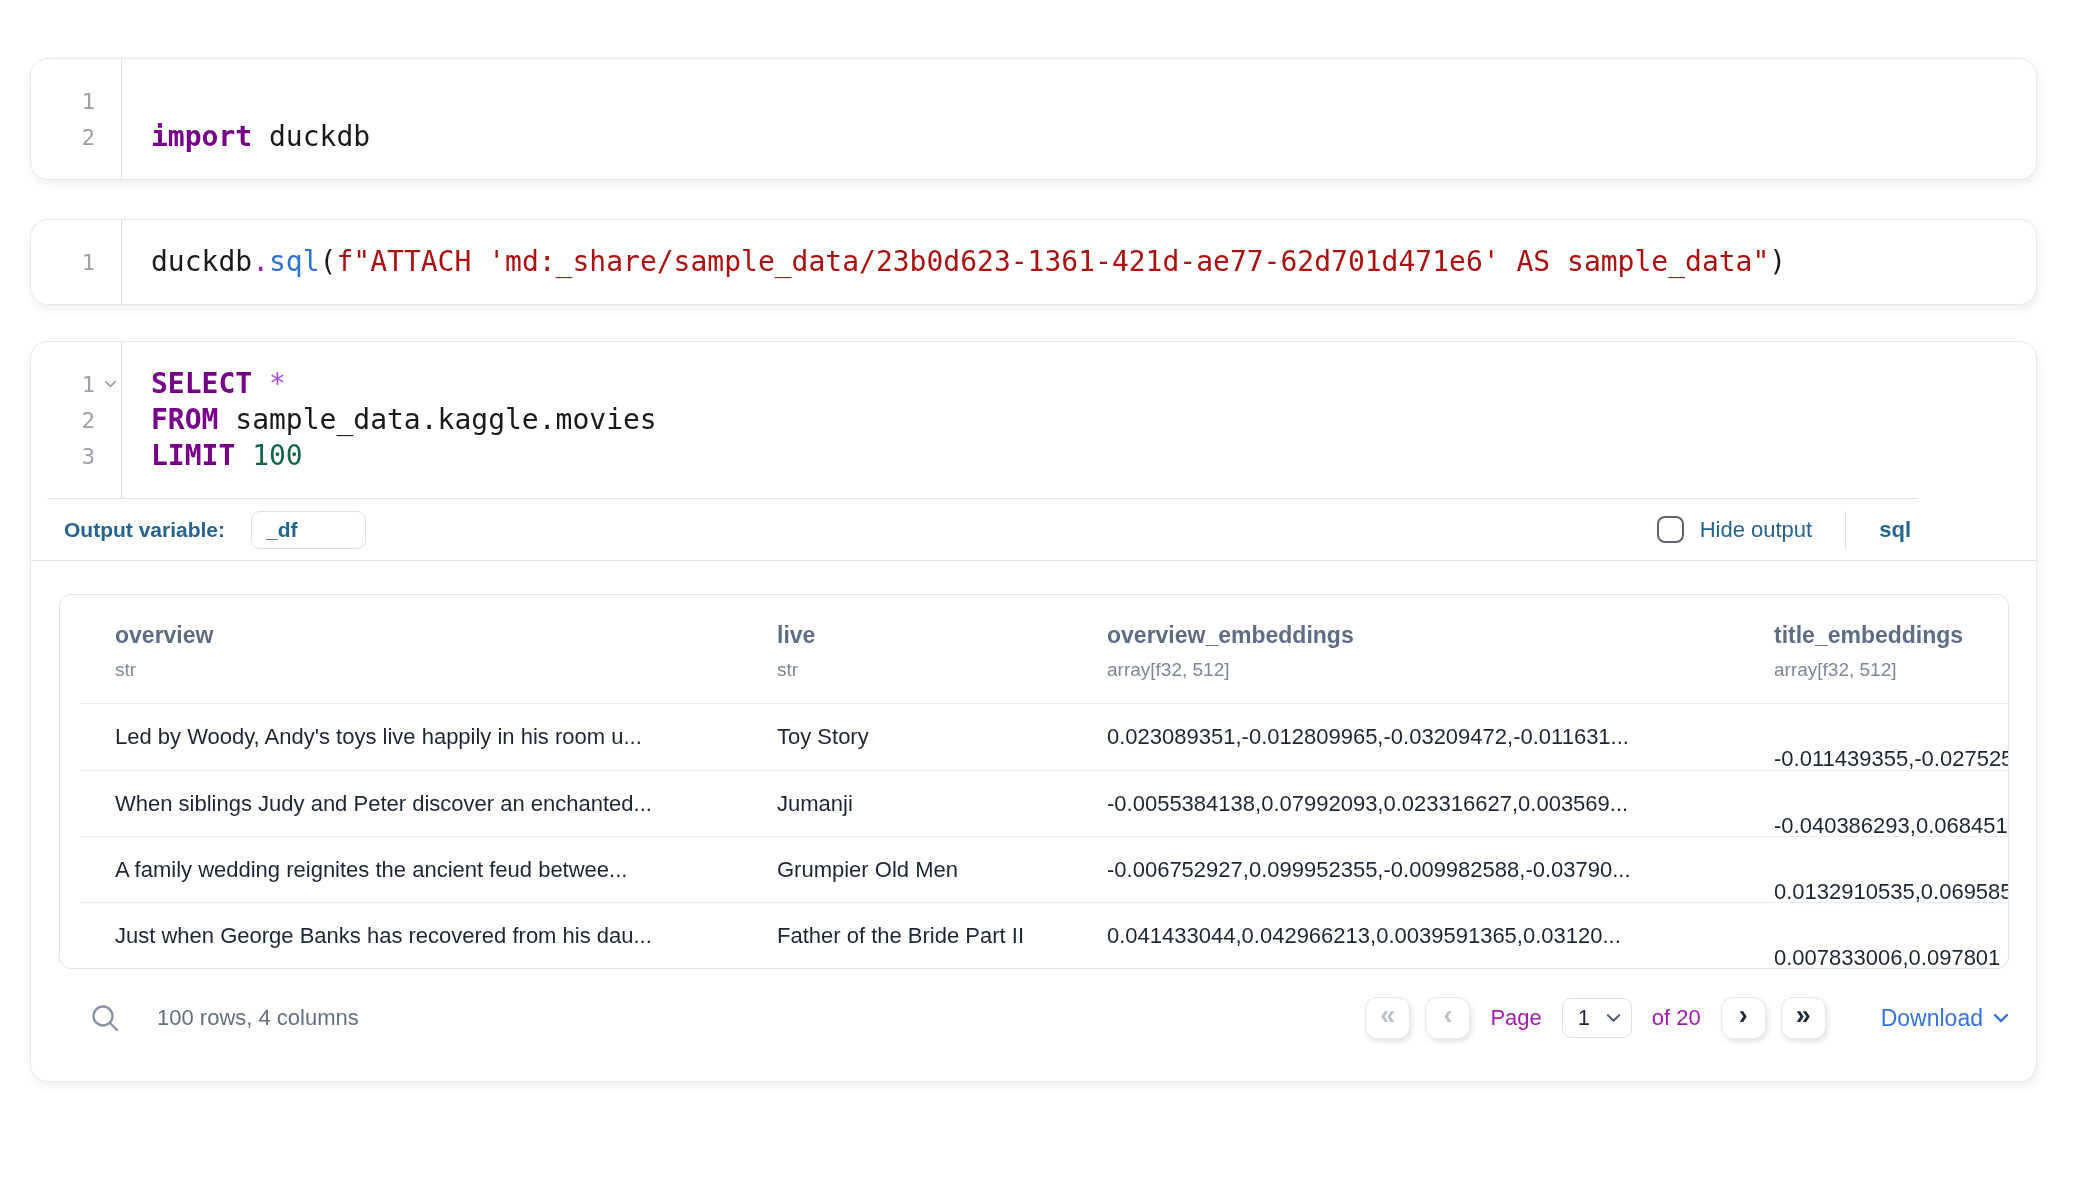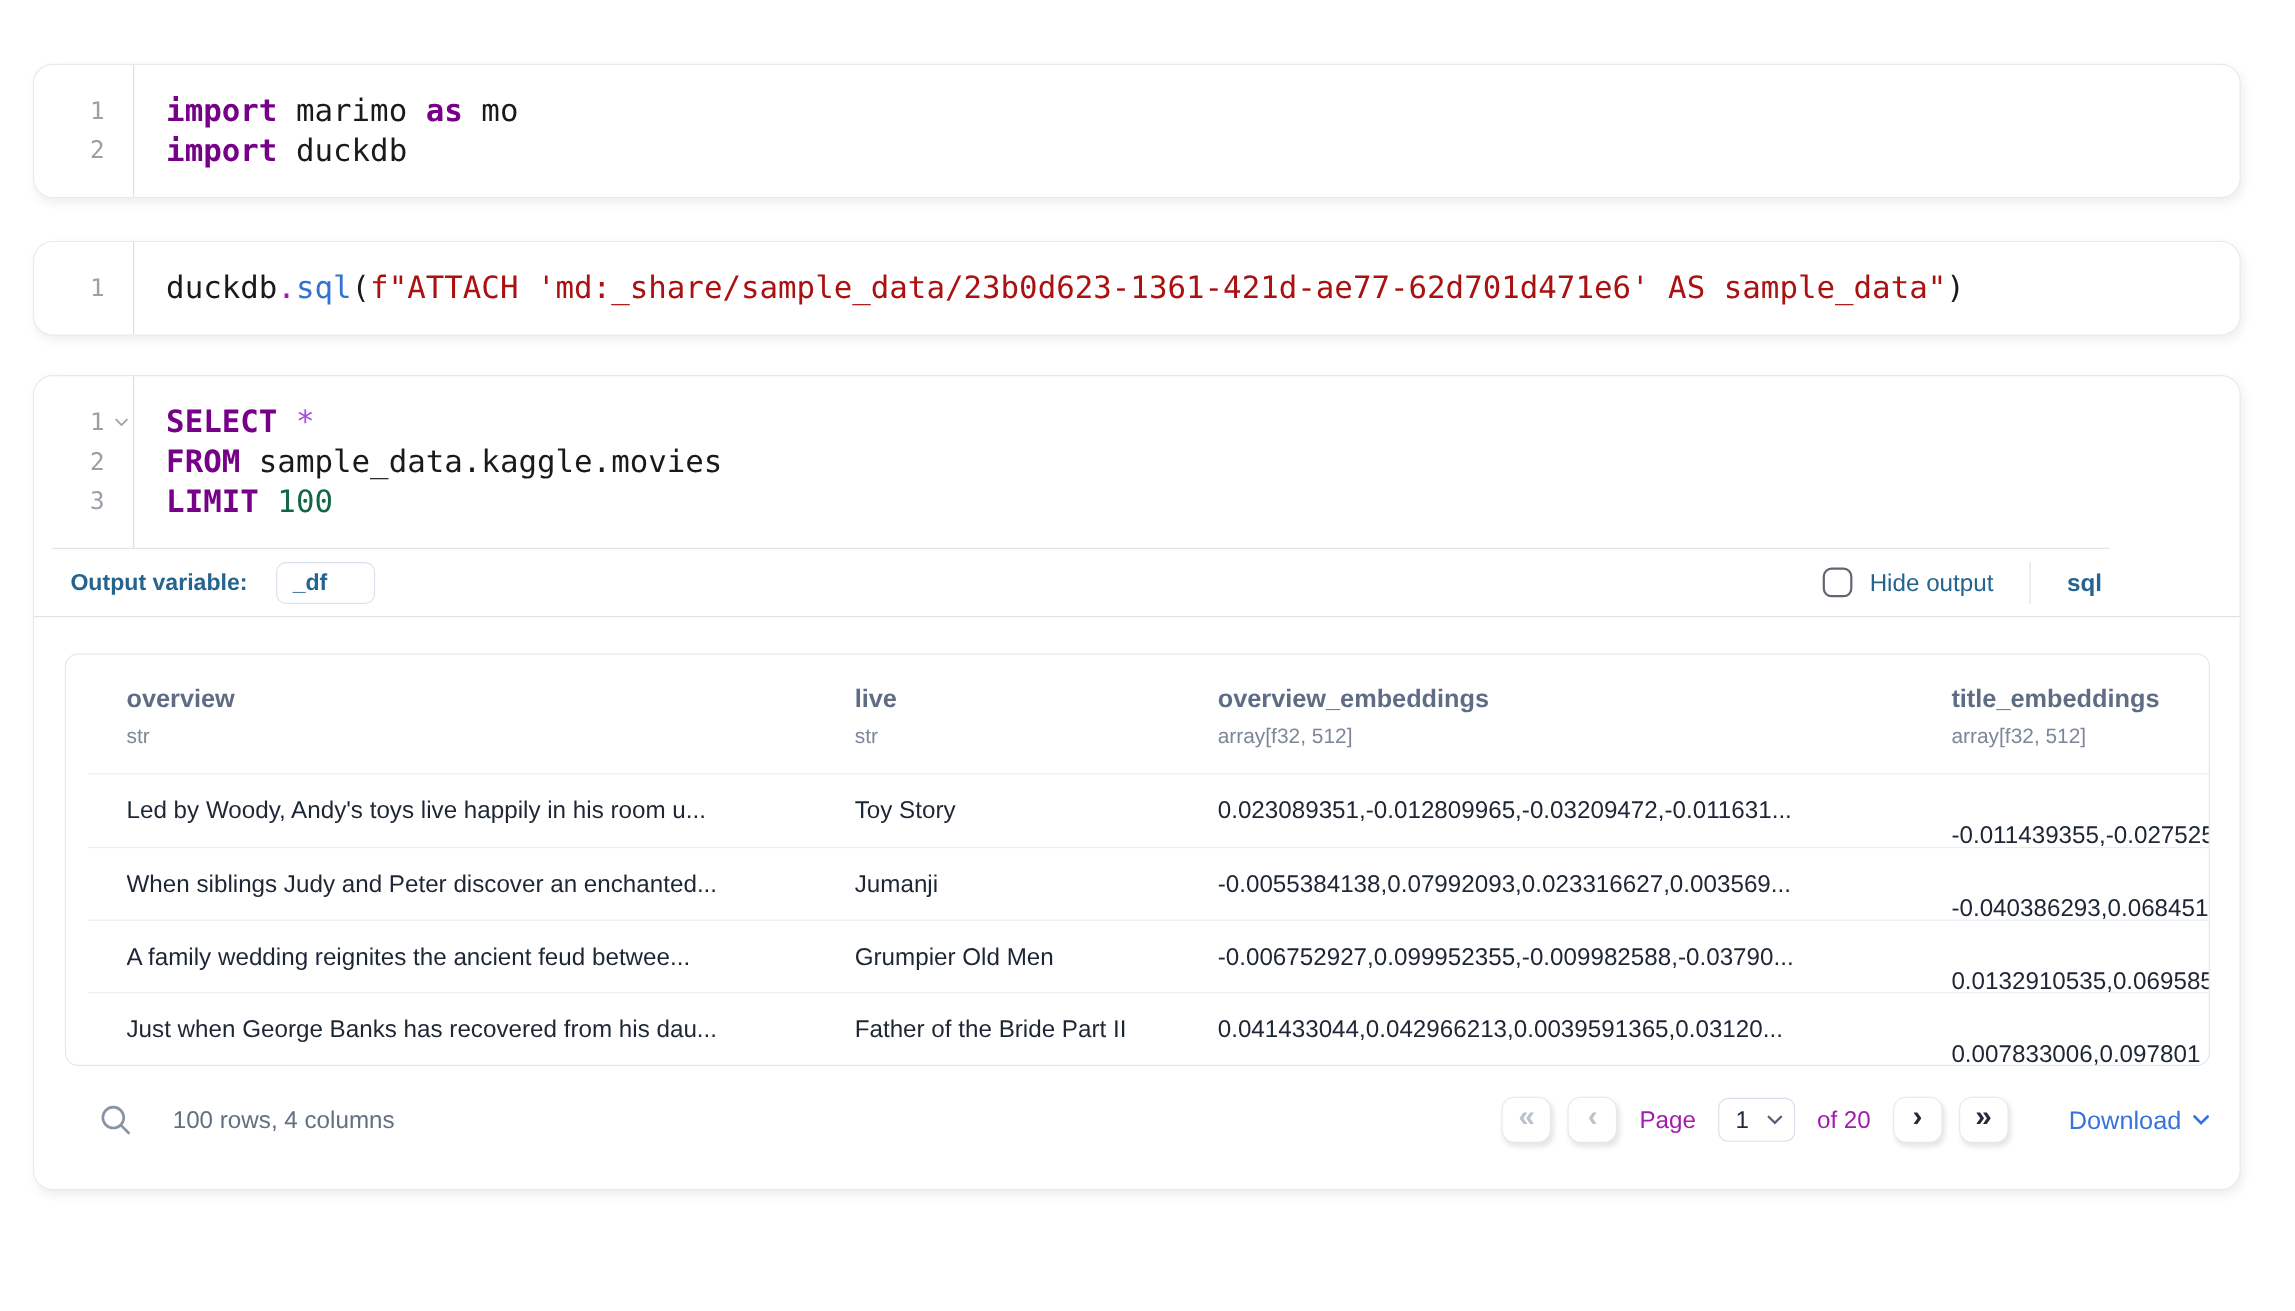--- a/index.html
+++ b/index.html
@@ -38,21 +38,21 @@
   .tok-str{color:var(--str);}
   .tok-fn{color:var(--fn);}
   .tok-dot{color:var(--dot);}
   .tok-op{color:var(--op);}
   .tok-num{color:var(--num);}
   
   .code-divider{border-top:1px solid #e2e2e2;margin:0 118px 0 16px;}
   .sql-toolbar{display:flex;align-items:center;height:62px;padding:0 125px 0 33px;border-bottom:1px solid #e2e2e2;}
   .ov-label{font-size:21px;font-weight:700;color:var(--label-blue);}
   .ov-input{
-    margin-left:26px;width:90px;height:38px;border:1px solid #d9e2ec;border-radius:9px;
+    margin-left:26px;width:115px;height:38px;border:1px solid #d9e2ec;border-radius:9px;
     display:flex;align-items:center;padding-left:14px;background:#fff;
     font-size:21px;font-weight:700;color:var(--label-blue);
   }
   .toolbar-spacer{flex:1;}
   .checkbox{width:27px;height:27px;border:2.5px solid #5f6670;border-radius:8px;background:#fff;flex:0 0 27px;}
   .hide-label{margin-left:16px;font-size:22px;font-weight:400;color:var(--label-blue);}
   .vsep{width:1px;height:38px;background:#dcdfe4;margin:0 33px;}
   .lang-label{font-size:22px;font-weight:700;color:var(--label-blue);}
   
   .output-area{padding:33px 27px 0 28px;}
@@ -89,21 +89,20 @@
   .download{margin-left:40px;display:flex;align-items:center;gap:10px;font-size:23px;color:var(--link-blue);cursor:pointer;}
   .download .chev{display:inline-flex;color:var(--link-blue);}
 </style>
 </head>
 <body>
 
 <div class="cell cell-1">
   <div class="code-block">
       <div class="code-line">
         <span class="gutter">1</span>
-        <span class="code-text"><span class="tok-kw">import</span><span class="tok-plain"> marimo </span><span class="tok-kw">as</span><span class="tok-plain"> mo</span></span>
       </div>
       <div class="code-line">
         <span class="gutter">2</span>
         <span class="code-text"><span class="tok-kw">import</span><span class="tok-plain"> duckdb</span></span>
       </div>
     </div>
 </div>
 
 <div class="cell cell-2">
   <div class="code-block">

